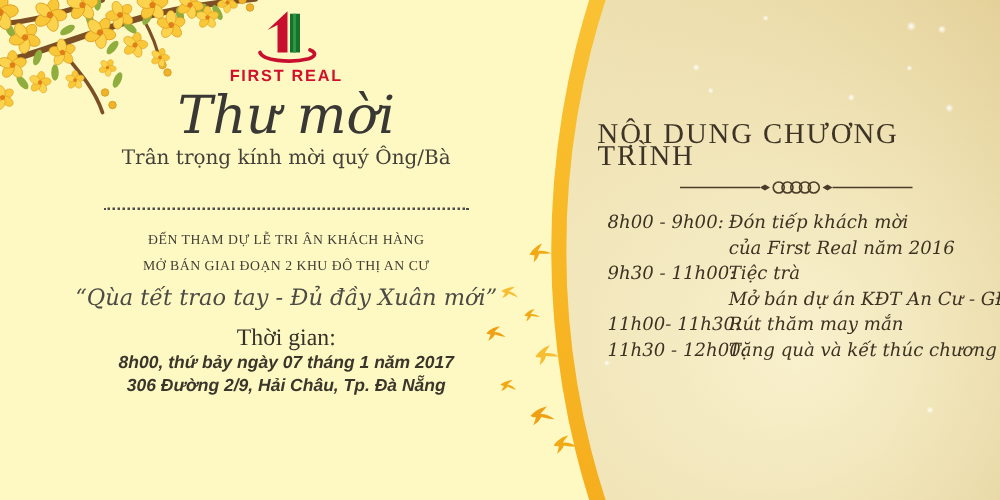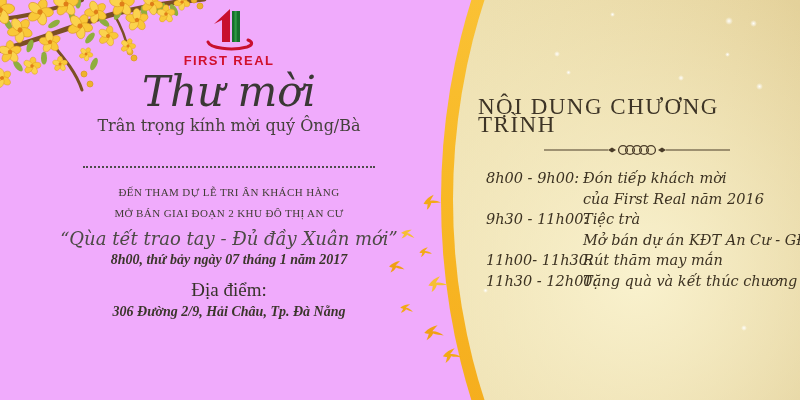--- a/index.html
+++ b/index.html
@@ -1,19 +1,19 @@
 <!DOCTYPE html>
 <html><head>
 <meta charset="utf-8">
 <style>
   html,body{margin:0;padding:0;}
   .card{
     position:relative;
     width:800px;height:400px;
-    background:#f0abfc;
+    background:#fef9c3;
     overflow:hidden;
     font-family:"Liberation Serif", serif;
   }
   
   .gold-rim{
     position:absolute;left:441px;top:-360px;width:920px;height:1120px;
     border-radius:50%;
     background:linear-gradient(180deg,#fdd24f 0%,#f8b825 50%,#f19d12 100%);
   }
   .gold-oval{
@@ -51,21 +51,21 @@
     width:292px;margin:30px auto 0;border-top:2px dotted #4d4d4b;height:0;
   }
   .event-lines{margin-top:14px;font-size:11px;line-height:21px;letter-spacing:0.4px;color:#403d35;}
   .invite-slogan{
     margin-top:2px;font-family:"DejaVu Serif", serif;font-style:italic;
     font-size:18px;line-height:26px;color:#4c4a45;white-space:nowrap;
   }
   .info-label{margin-top:8px;font-size:19px;line-height:22px;color:#37332a;}
   .info-label.place{margin-top:12px;}
   .info-value{
-    font-family:Liberation Serif, serif;font-style:italic;font-weight:bold;
+    font-family:Liberation Sans, sans-serif;font-style:italic;font-weight:bold;
     font-size:14px;line-height:15px;color:#3b362b;
   }
   .place-lines{margin-top:3px;line-height:16px;}
   
   .right-content{position:absolute;left:478px;top:98px;width:318px;}
   .program-title{
     text-align:left;font-size:23px;line-height:18px;
     letter-spacing:1.5px;color:#3d3426;
   }
   .ornament{display:block;margin:9px auto 0;}
@@ -189,23 +189,23 @@
 
     <div class="dotted-divider"></div>
 
     <div class="event-lines">
       <div>ĐẾN THAM DỰ LỄ TRI ÂN KHÁCH HÀNG</div>
       <div>MỞ BÁN GIAI ĐOẠN 2 KHU ĐÔ THỊ AN CƯ</div>
     </div>
 
     <div class="invite-slogan">“Qùa tết trao tay - Đủ đầy Xuân mới”</div>
 
+    <div class="info-label">Thời gian:</div>
     <div class="info-value">8h00, thứ bảy ngày 07 tháng 1 năm 2017</div>
 
-    <div class="info-label place">Địa điểm:</div>
     <div class="info-value place-lines">
       <div>306 Đường 2/9, Hải Châu, Tp. Đà Nẵng</div>
     </div>
   </div>
 
   <div class="right-content">
     <div class="program-title">NỘI DUNG CHƯƠNG TRÌNH</div>
 
     <svg class="ornament" width="190" height="14" viewBox="0 0 190 14">
       <line x1="2" y1="7" x2="66" y2="7" stroke="#4a3c28" stroke-width="1.2"></line>

